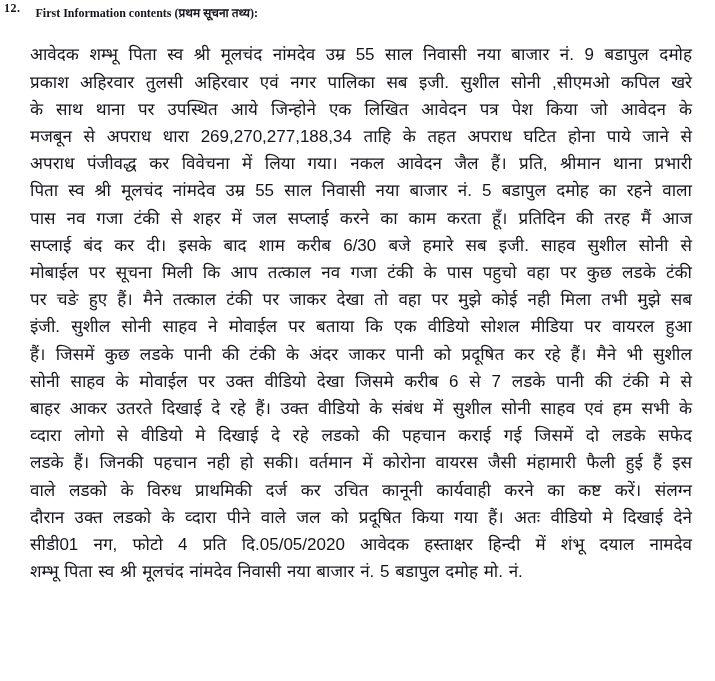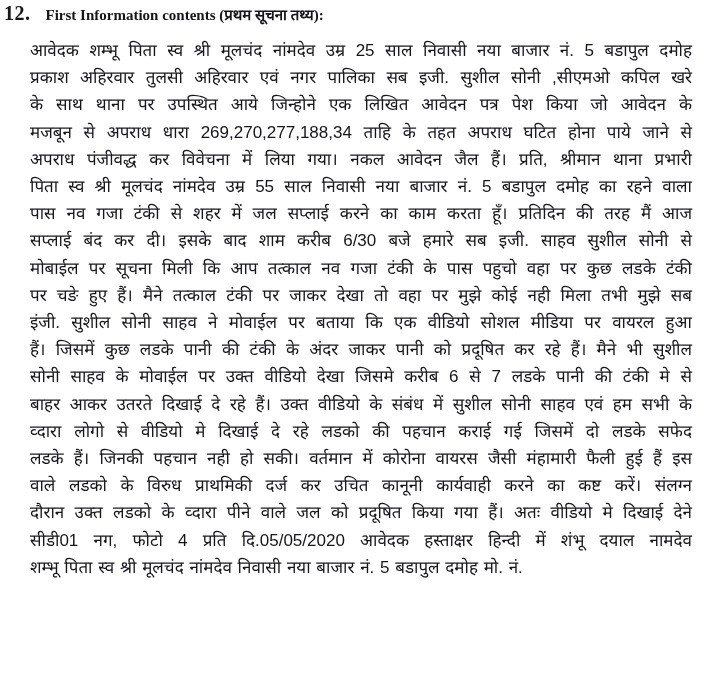--- a/index.html
+++ b/index.html
@@ -19,30 +19,30 @@
     box-sizing: border-box;
   }
   .heading-row {
     display: flex;
     align-items: flex-start;
     padding: 2px 0 0 4px;
   }
   .item-number {
     font-family: "Liberation Serif", serif;
     font-weight: bold;
-    font-size: 20px;
+    font-size: 12px;
     line-height: 1.1;
     letter-spacing: 0.5px;
   }
   .heading {
     font-family: "Liberation Serif", serif;
     font-weight: bold;
-    font-size: 15px;
+    font-size: 12px;
     line-height: 1.2;
-    margin: 4px 0 4px 15px;
+    margin: 4px 0 12px 15px;
   }
   .body-text {
     padding: 9px 23px 0 30px;
     font-size: 17px;
     line-height: 27.2px;
   }
   .line {
     text-align: justify;
     text-align-last: justify;
     word-spacing: 1px;
@@ -54,21 +54,21 @@
 </style>
 </head>
 <body>
 
 <div class="page" style="color: rgb(21, 21, 30); background: rgb(255, 255, 255);">
   <div class="heading-row">
     <span class="item-number">12.</span>
     <h1 class="heading">First Information contents (प्रथम सूचना तथ्य):</h1>
   </div>
   <div class="body-text" id="fir-lines">
-      <div class="line">आवेदक शम्भू पिता स्व श्री मूलचंद नांमदेव उम्र 25 साल निवासी नया बाजार नं. 5 बडापुल दमोह</div>
+      <div class="line">आवेदक शम्भू पिता स्व श्री मूलचंद नांमदेव उम्र 55 साल निवासी नया बाजार नं. 9 बडापुल दमोह</div>
       <div class="line">प्रकाश अहिरवार तुलसी अहिरवार एवं नगर पालिका सब इजी. सुशील सोनी ,सीएमओ कपिल खरे</div>
       <div class="line">के साथ थाना पर उपस्थित आये जिन्होने एक लिखित आवेदन पत्र पेश किया जो आवेदन के</div>
       <div class="line">मजबून से अपराध धारा 269,270,277,188,34 ताहि के तहत अपराध घटित होना पाये जाने से</div>
       <div class="line">अपराध पंजीवद्ध कर विवेचना में लिया गया। नकल आवेदन जैल हैं। प्रति, श्रीमान थाना प्रभारी</div>
       <div class="line">पिता स्व श्री मूलचंद नांमदेव उम्र 55 साल निवासी नया बाजार नं. 5 बडापुल दमोह का रहने वाला</div>
       <div class="line">पास नव गजा टंकी से शहर में जल सप्लाई करने का काम करता हूँ। प्रतिदिन की तरह मैं आज</div>
       <div class="line">सप्लाई बंद कर दी। इसके बाद शाम करीब 6/30 बजे हमारे सब इजी. साहव सुशील सोनी से</div>
       <div class="line">मोबाईल पर सूचना मिली कि आप तत्काल नव गजा टंकी के पास पहुचो वहा पर कुछ लडके टंकी</div>
       <div class="line">पर चङे हुए हैं। मैने तत्काल टंकी पर जाकर देखा तो वहा पर मुझे कोई नही मिला तभी मुझे सब</div>
       <div class="line">इंजी. सुशील सोनी साहव ने मोवाईल पर बताया कि एक वीडियो सोशल मीडिया पर वायरल हुआ</div>

